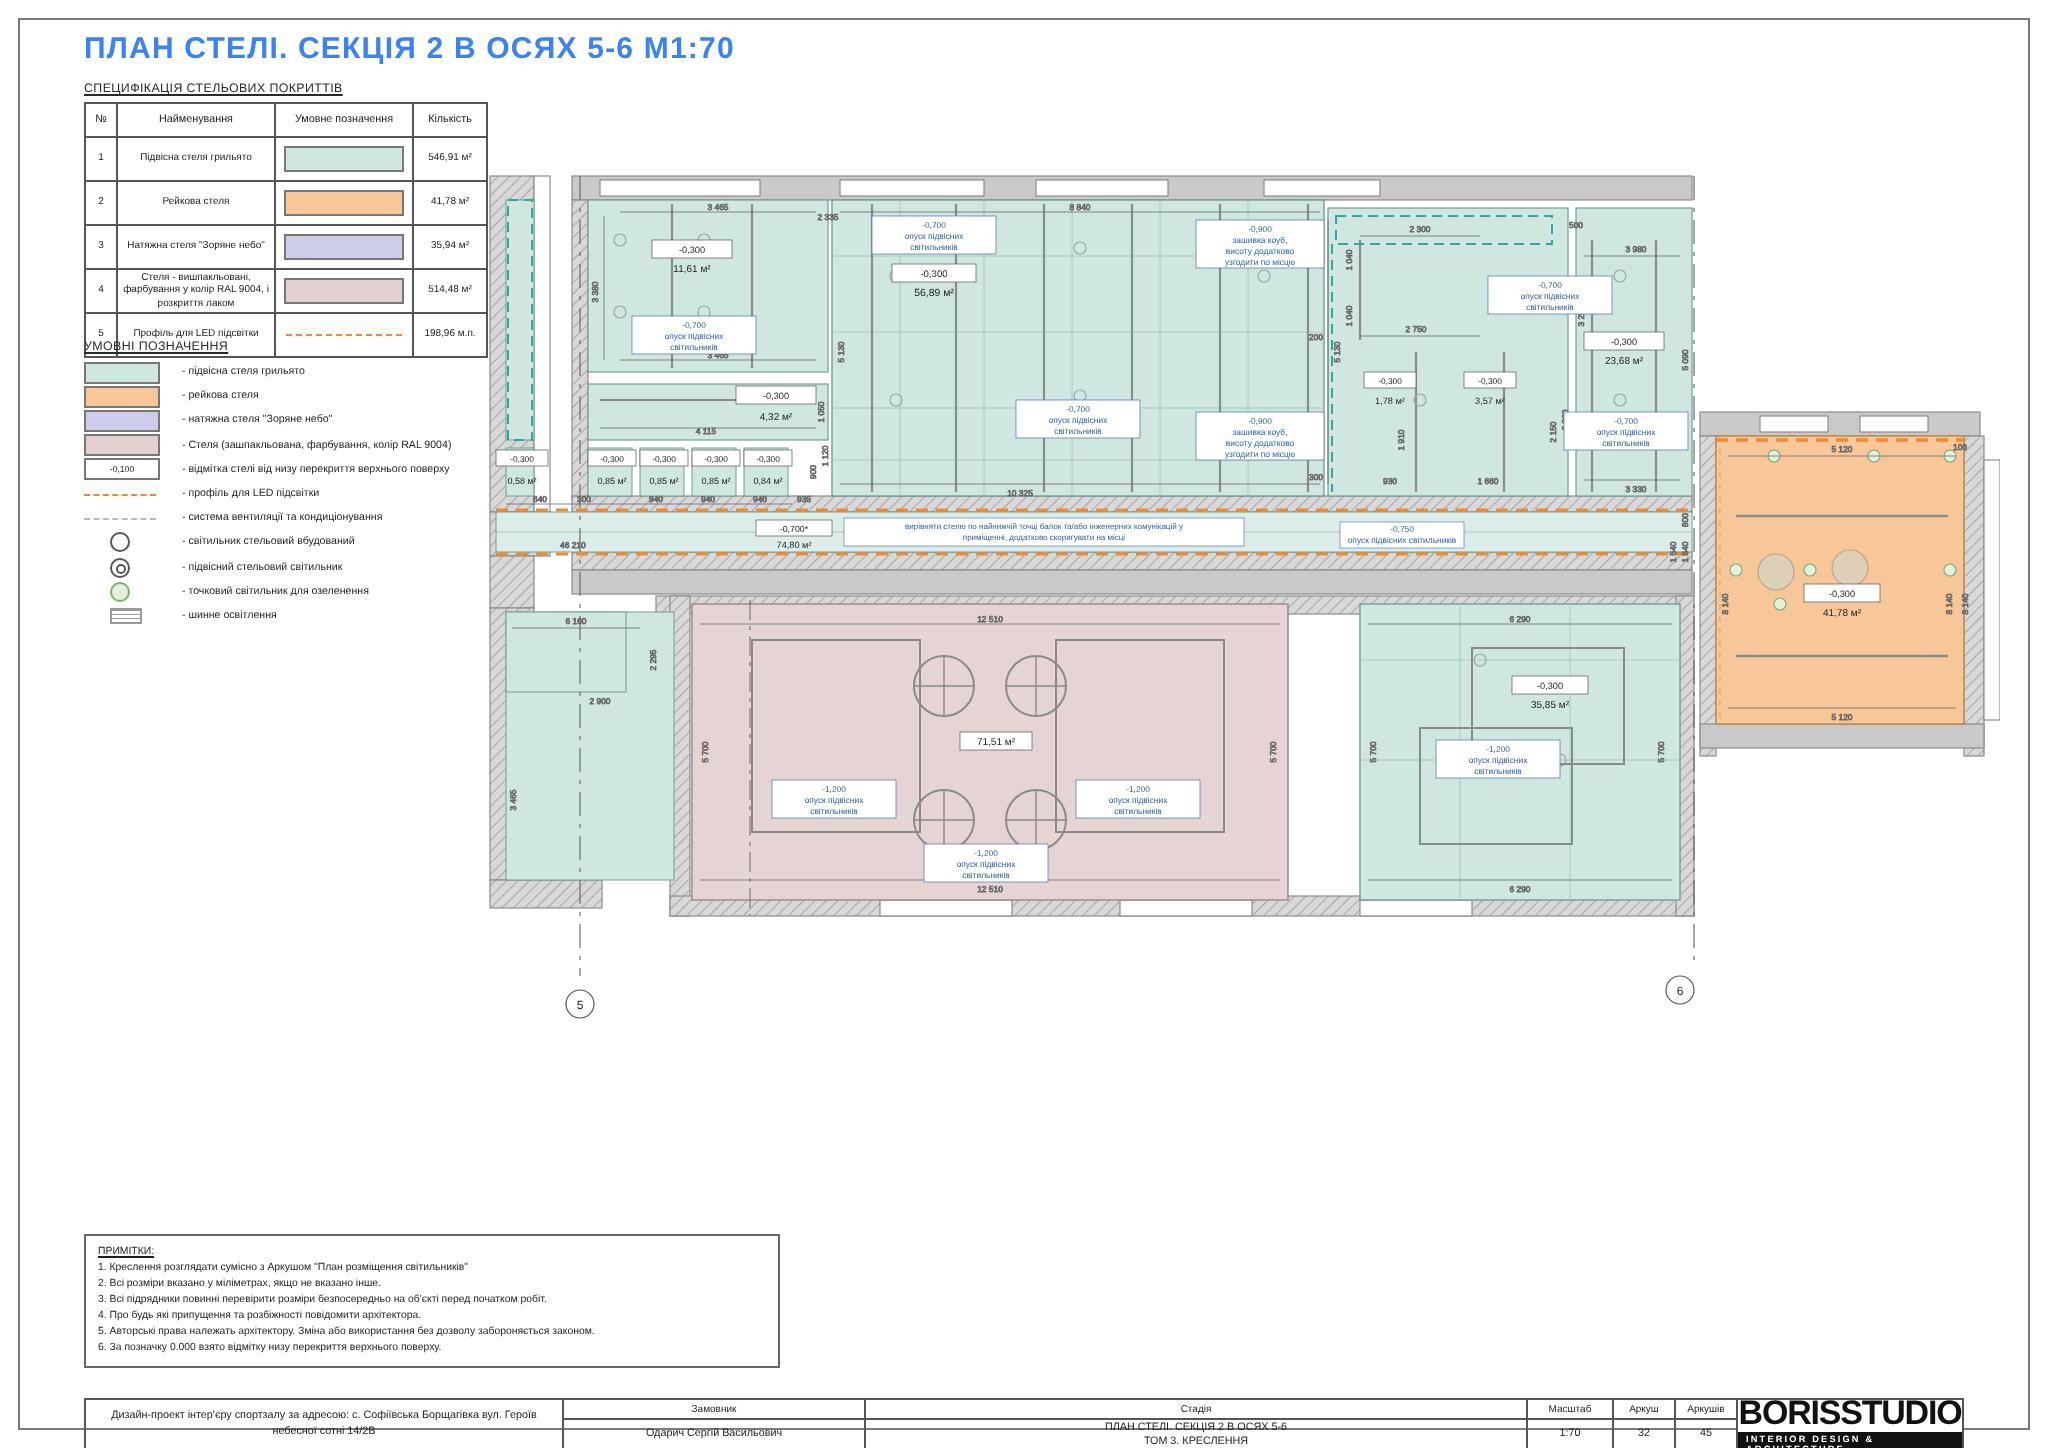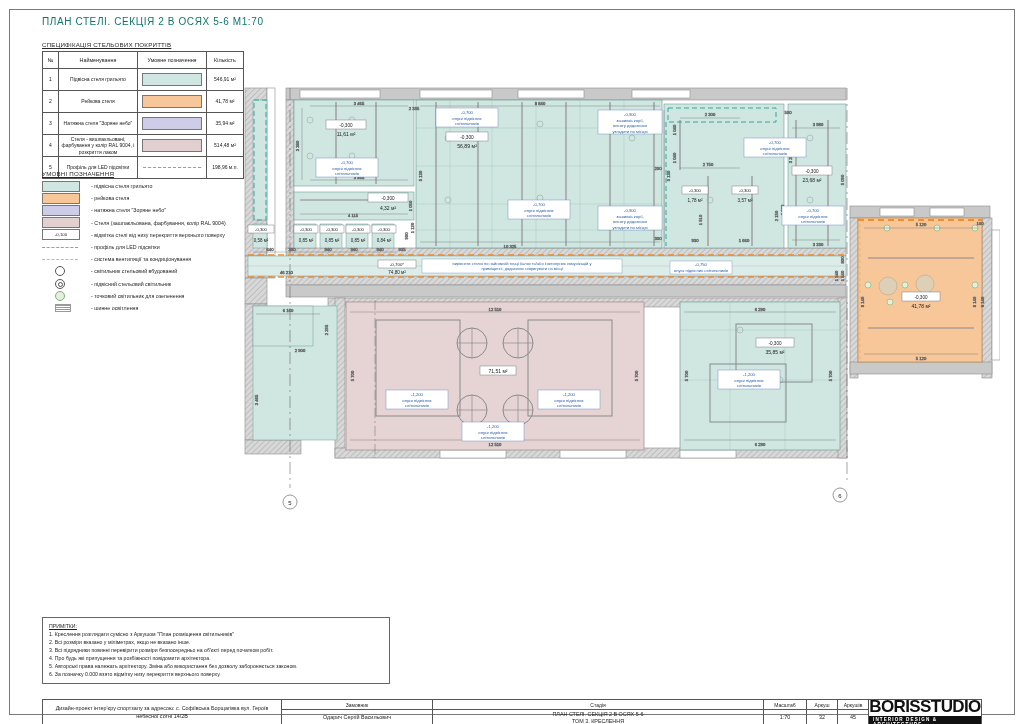--- a/index.html
+++ b/index.html
@@ -1,21 +1,21 @@
 <!DOCTYPE html>
 <html><head>
 <meta charset="utf-8">
 <style>
   html,body{margin:0;padding:0;background:#b9b9b9;}
   body{font-family:"Liberation Sans",sans-serif;}
   .sheet{position:relative;width:1024px;height:724px;background:#ffffff;overflow:hidden;}
   .frame{position:absolute;left:9px;top:9px;width:1006px;height:706px;border:1px solid #7a7a7a;box-sizing:border-box;}
 
   
-  .main-title{position:absolute;left:42px;top:16px;font-size:10px;letter-spacing:.6px;color:#0f766e;font-weight:400;white-space:nowrap;}
+  .main-title{position:absolute;left:42px;top:16px;font-size:15px;letter-spacing:.6px;color:#3b82f6;font-weight:700;white-space:nowrap;}
 
   
   .spec-cap{position:absolute;left:42px;top:41px;font-size:6.2px;color:#2a2a2a;text-decoration:underline;letter-spacing:.2px;}
   .spec{position:absolute;left:42px;top:51px;border-collapse:collapse;font-size:5px;color:#222;}
   .spec td,.spec th{border:.6px solid #555;padding:1px 2px;text-align:center;vertical-align:middle;font-weight:400;line-height:1.25;}
   .spec th{font-size:5.4px;height:14px;}
   .spec td{height:19px;}
   .c-no{width:11px;}
   .c-name{width:74px;}
   .c-sym{width:64px;}

